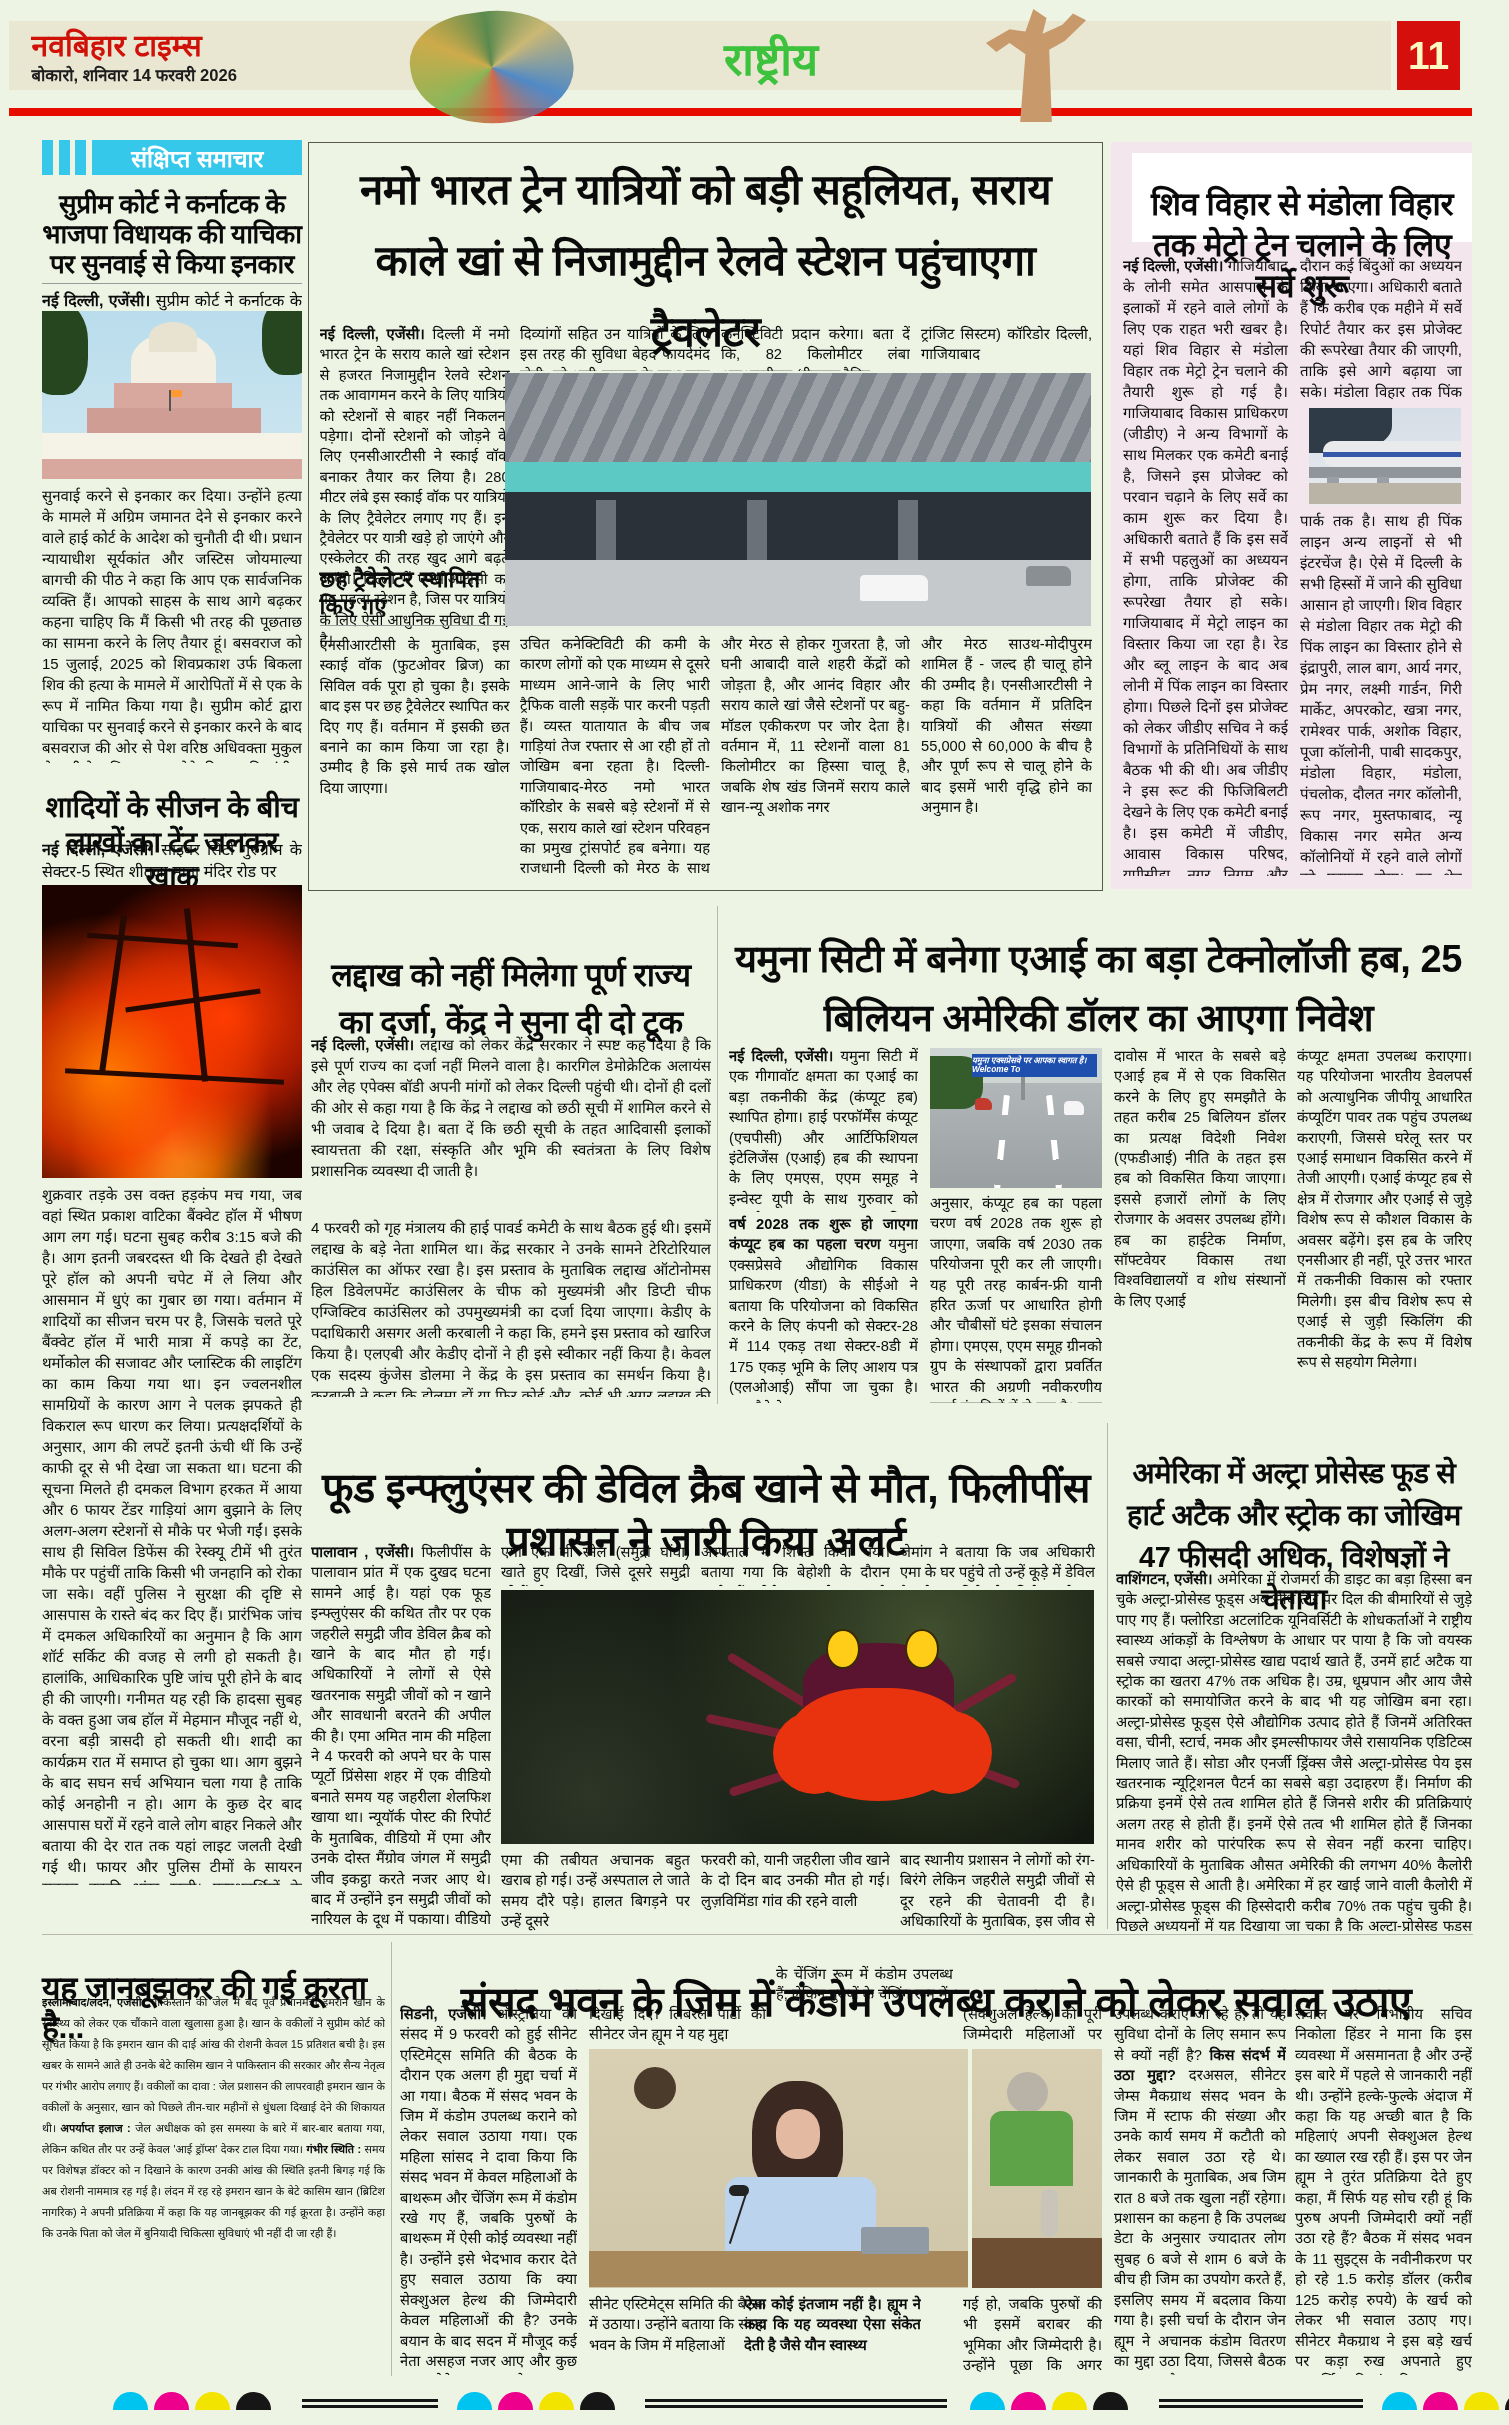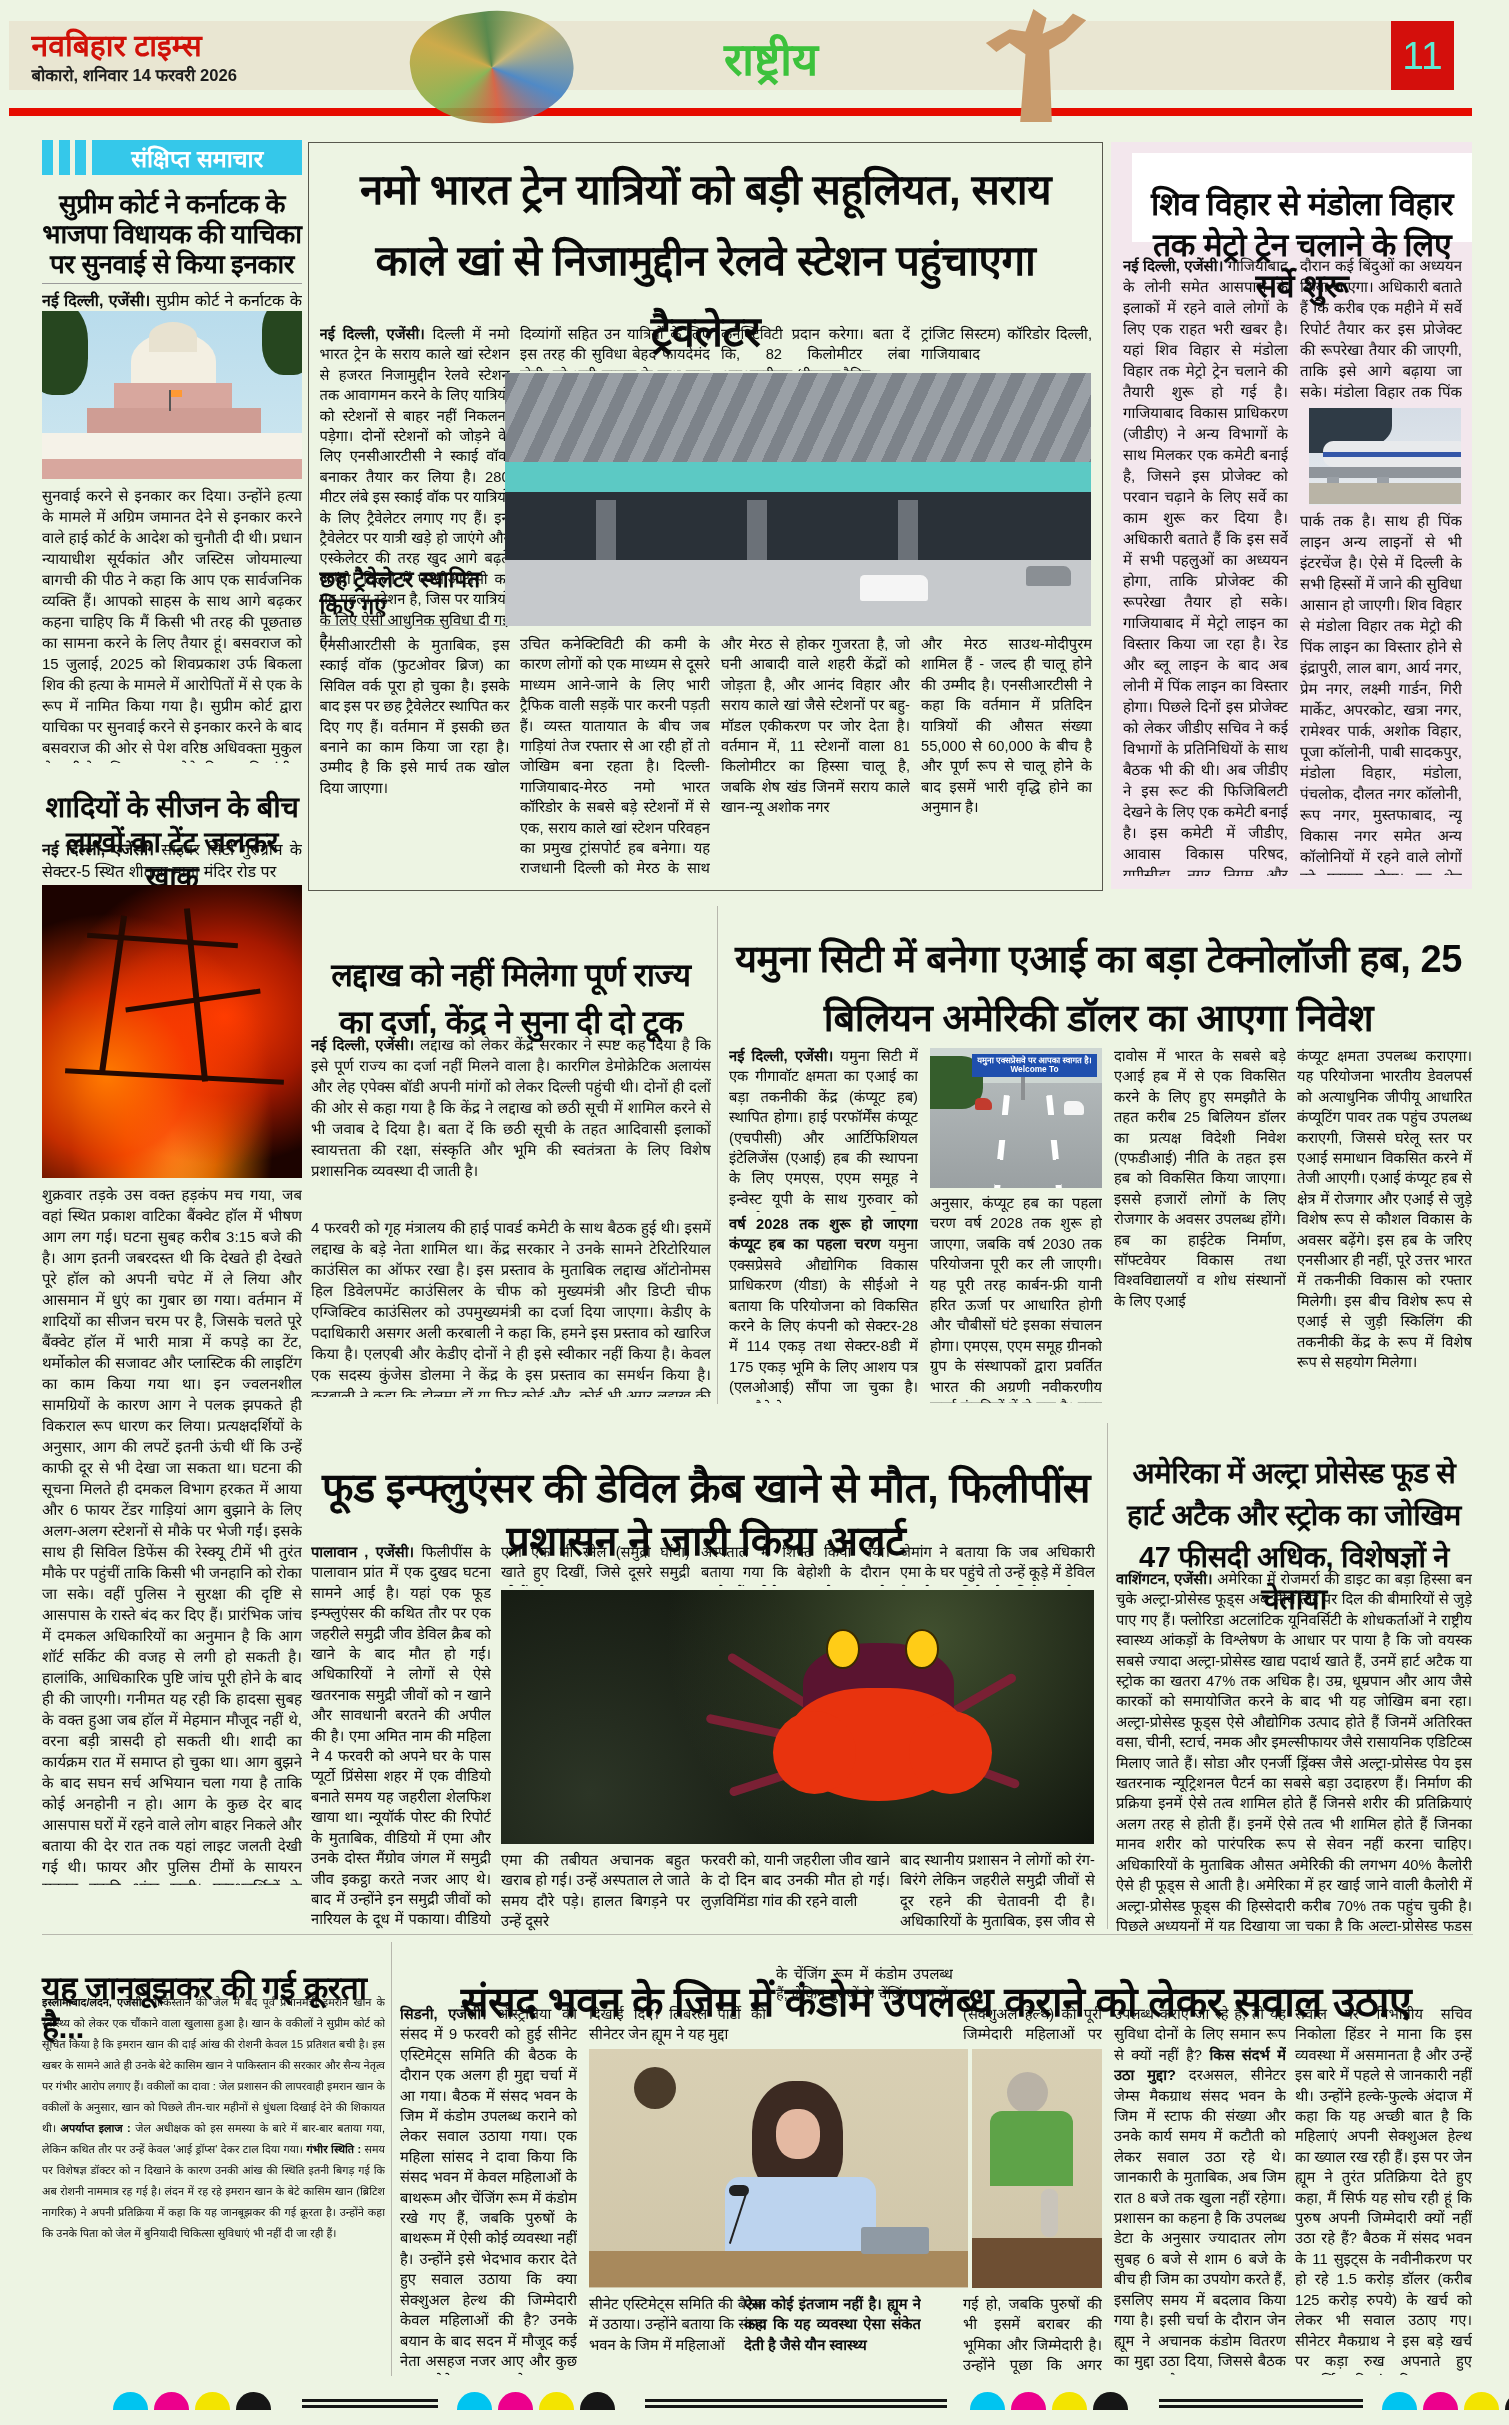--- a/index.html
+++ b/index.html
@@ -18,22 +18,22 @@
   .subhead{font-weight:bold;font-size:22.6px;line-height:27px;}
   .photo{position:absolute;overflow:hidden;background:#bcbcbc;}
   .vrule{position:absolute;width:0.8px;background:#b7b7ad;}
   .hrule{position:absolute;height:0.8px;background:#b7b7ad;}
 
   
   .mast-band{background:#e9e6d2;}
   .paper-name{color:#d01108;font-weight:bold;font-size:30px;line-height:33px;}
   .edition{font-weight:bold;font-size:16.6px;color:#1c1c1c;}
   .section-title{color:#3cc23c;font-weight:bold;font-size:45px;}
-  .page-box{background:#d40f0c;color:#5eead4;font-weight:normal;font-size:39px;
-            display:flex;align-items:center;justify-content:center;}
+  .page-box{background:#d40f0c;color:#fef9c3;font-weight:bold;font-size:39px;
+            display:flex;align-items:center;justify-content:center;margin-left:6px;}
   .red-rule{background:#e60c00;}
   .collage{border-radius:45% 60% 50% 65%;
     background:conic-gradient(#4a7f3f,#c7b36a,#3f7fc4,#d4593a,#7fb04a,#caa43c,#4a7f3f);
     transform:rotate(-8deg);opacity:.9;}
   .statue{background:#c89a6b;clip-path:polygon(48% 0,58% 8%,55% 22%,70% 14%,78% 4%,88% 10%,72% 28%,60% 36%,62% 100%,38% 100%,42% 40%,30% 30%,20% 38%,12% 30%,30% 18%,42% 20%);}
 
   
   .brief-wrap{display:flex;align-items:stretch;gap:6px;}
   .brief-bars{display:flex;gap:5.3px;}
   .brief-bar{width:11.3px;background:#35c8ea;}
@@ -61,21 +61,21 @@
   .station-dark{position:absolute;background:#2a3138;}
   .station-road{position:absolute;background:#c6c9cc;}
   .car{position:absolute;background:#f5f5f5;border-radius:4.5px 7.5px 2.3px 2.3px;}
   .metro-sky{background:linear-gradient(#d5dde6,#e7ebee);}
   .metro-train{position:absolute;background:#e8eaec;border-radius:10.6px 3px 3px 10.6px;}
   .metro-stripe{position:absolute;background:#3457a8;}
   .metro-deck{position:absolute;background:#8f959b;}
   .hw-road{background:linear-gradient(#b9bfc0 0%,#9aa0a2 100%);}
   .hw-trees{position:absolute;background:#355d2c;border-radius:0 40% 40% 0;}
   .hw-sign{position:absolute;background:#1f4fae;color:#fff;font-weight:bold;
-           display:flex;align-items:center;justify-content:center;text-align:center;}
+           display:flex;align-items:center;justify-content:center;text-align:left;font-style:italic;}
   .hw-dash{position:absolute;width:6px;background:repeating-linear-gradient(#fff 0 19.6px,transparent 19.6px 45px);}
   .crab-bg{background:radial-gradient(circle at 72% 18%, #41502f 0%, rgba(20,26,16,0) 55%),
            radial-gradient(circle at 15% 80%, #2c3526 0%, rgba(20,26,16,0) 50%), #12170f;}
   .crab-body{position:absolute;background:#e8330e;border-radius:48% 48% 55% 55%;}
   .crab-shell{position:absolute;background:#5a1430;border-radius:45% 45% 30% 30%;}
   .crab-eye{position:absolute;background:#ffcc17;border-radius:50%;border:2.3px solid #3a2a00;}
   .crab-leg{position:absolute;background:#7a2034;border-radius:6px;}
   .parl-wall{background:linear-gradient(#d9d0b4,#cfc5a8);}
   .parl-clock{position:absolute;background:#4a3b2a;border-radius:50%;}
   .parl-hair{position:absolute;background:#3c2a22;border-radius:45% 45% 35% 35%;}

